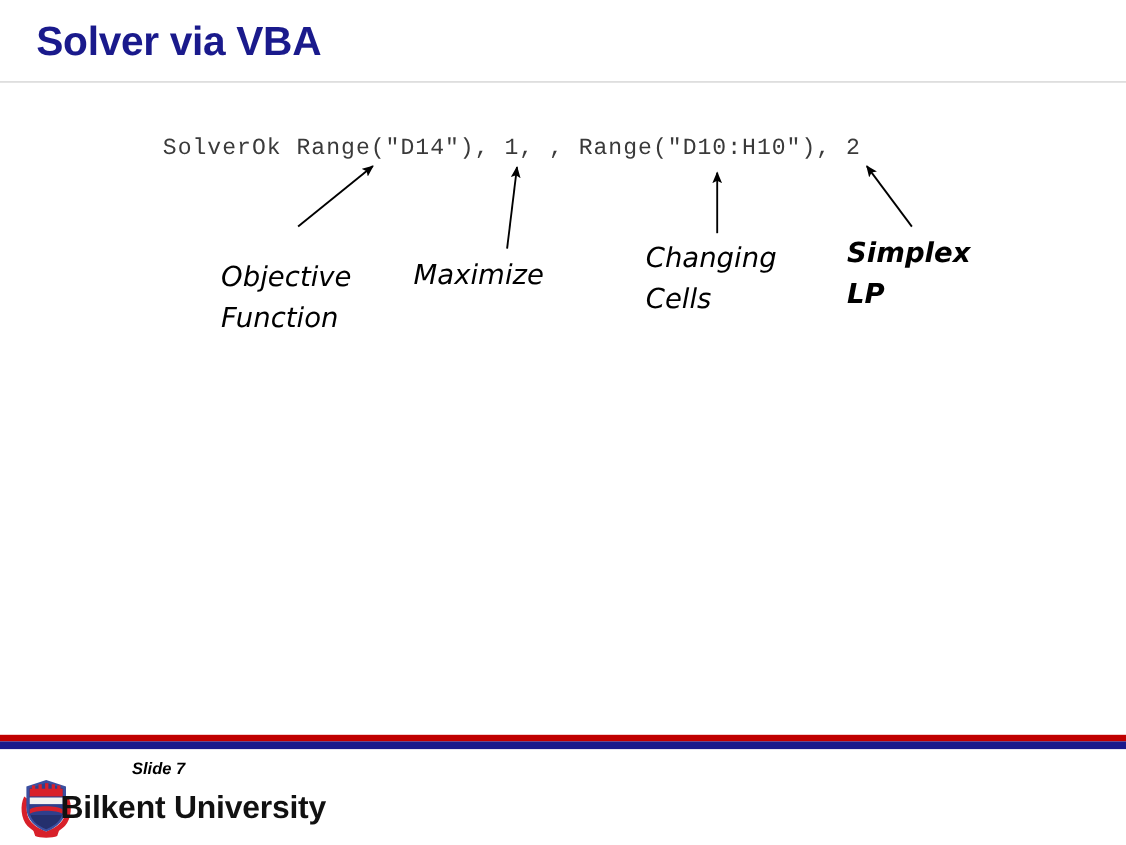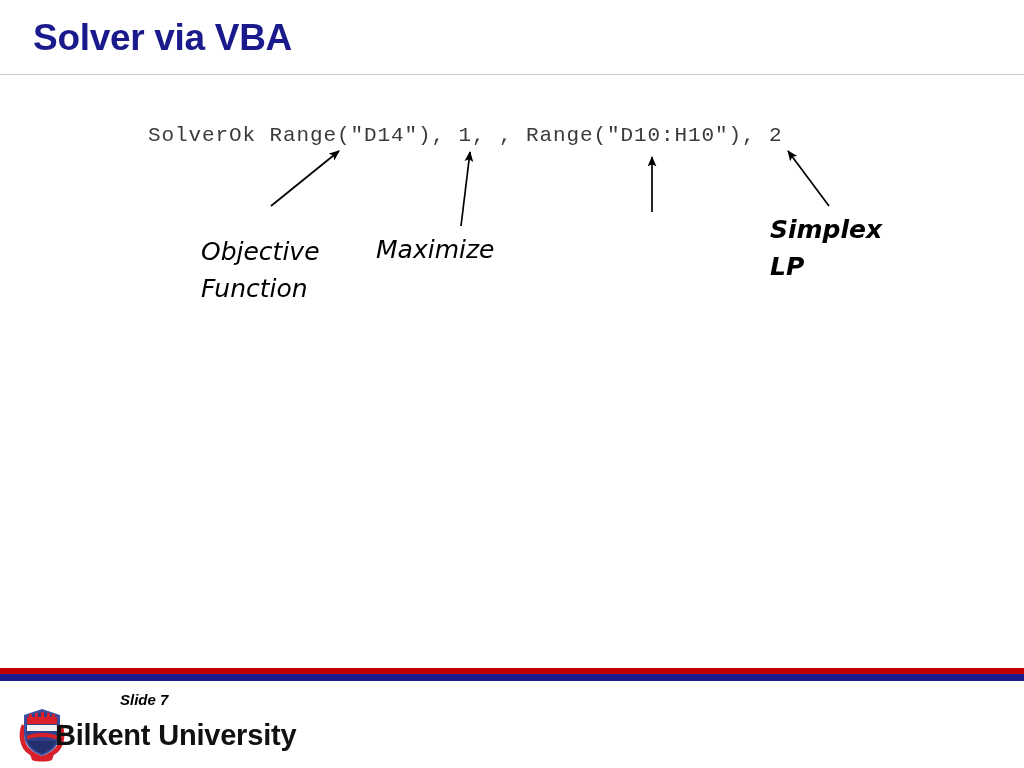--- a/index.html
+++ b/index.html
@@ -139,20 +139,22 @@
 <div id="slide" style="background: rgb(255, 255, 255);">
 
   <div id="slide-title" style="color: rgb(26, 26, 140);">Solver via VBA</div>
   <div id="title-rule"></div>
 
   <div id="code-line" style="color: rgb(58, 58, 58);">SolverOk Range("D14"), 1, , Range("D10:H10"), 2</div>
 
   <div class="annot-label" id="label-objective">Objective
 Function</div>
   <div class="annot-label" id="label-maximize">Maximize</div>
+  <div class="annot-label" id="label-changing">Changing
+Cells</div>
   <div class="annot-label" id="label-simplex">Simplex
 LP</div>
 
   <svg id="arrow-layer" viewBox="0 0 1024 768">
     <defs>
       <marker id="arrowhead" markerWidth="7" markerHeight="7" refX="5.6" refY="2.6" orient="auto" markerUnits="strokeWidth">
         <path d="M0,0 L6.2,2.6 L0,5.2 L1.3,2.6 z" fill="#000000"></path>
       </marker>
     </defs>
     <line class="annot-arrow" stroke="#000000" stroke-width="1.7" marker-end="url(#arrowhead)" x1="271" y1="206" x2="339" y2="151"></line>

